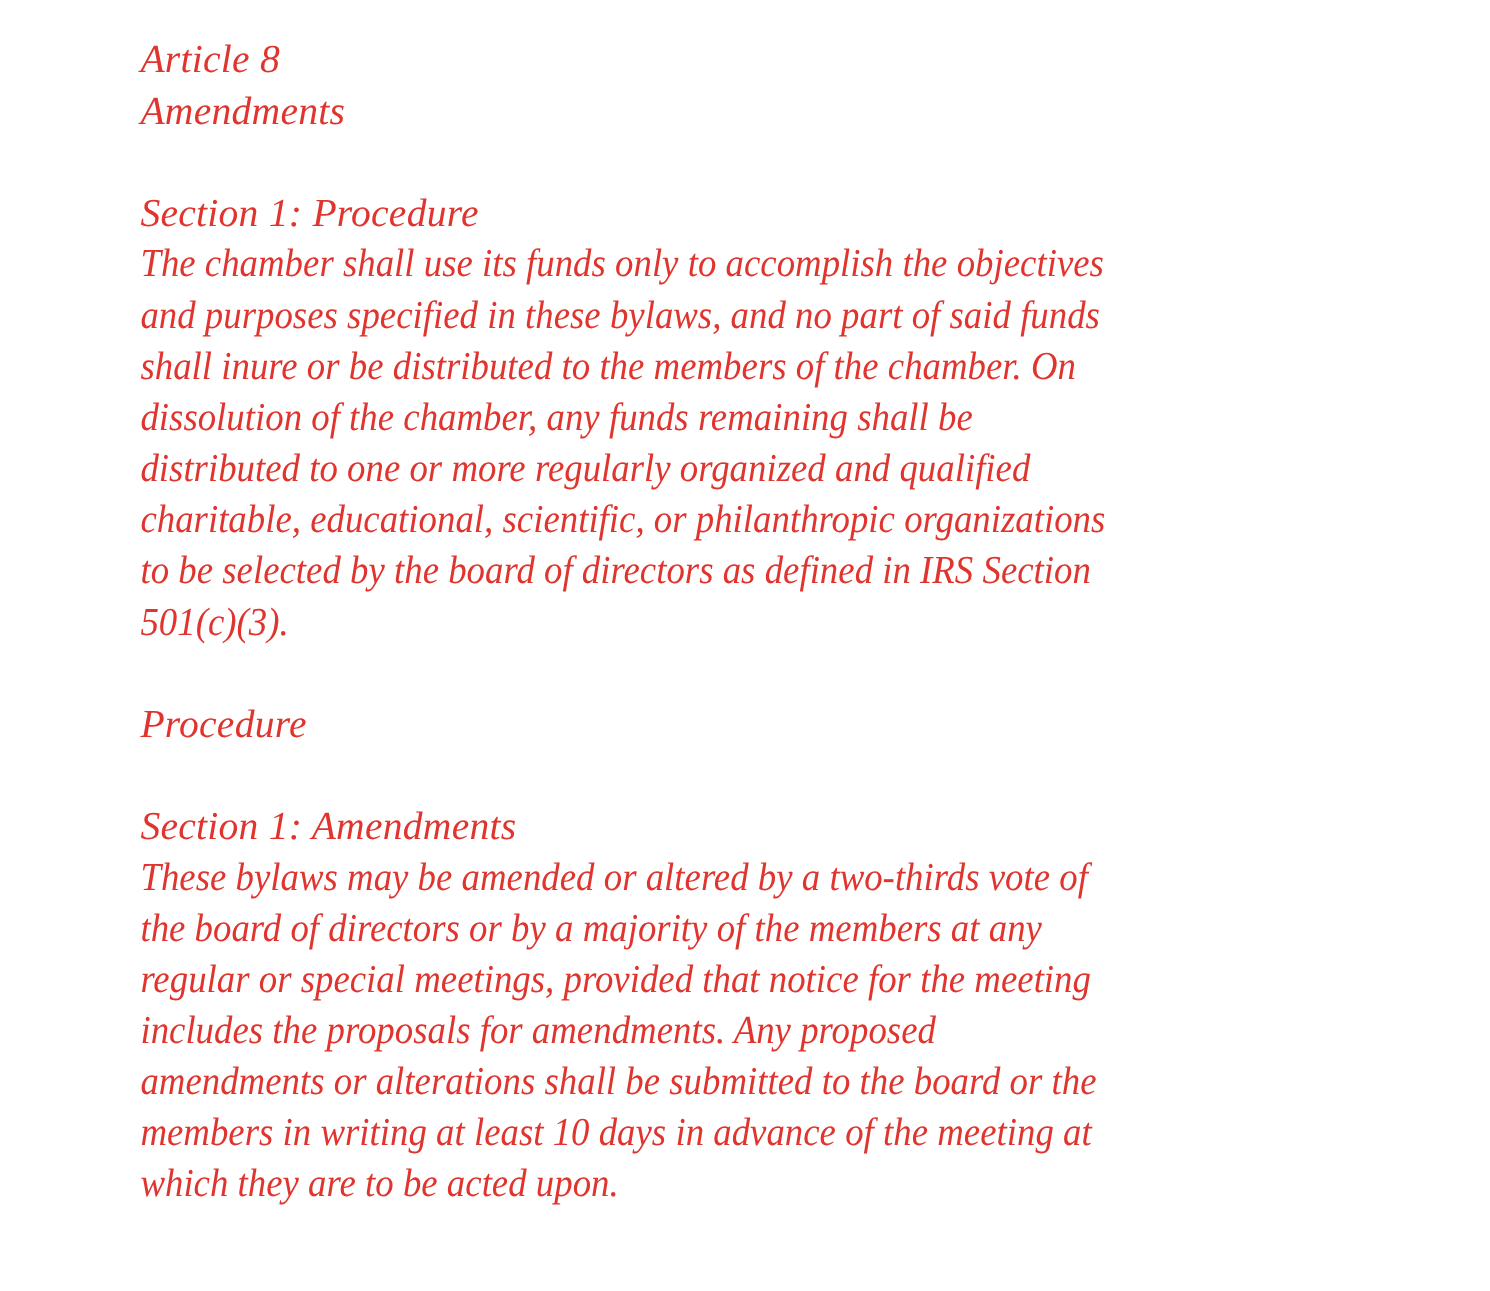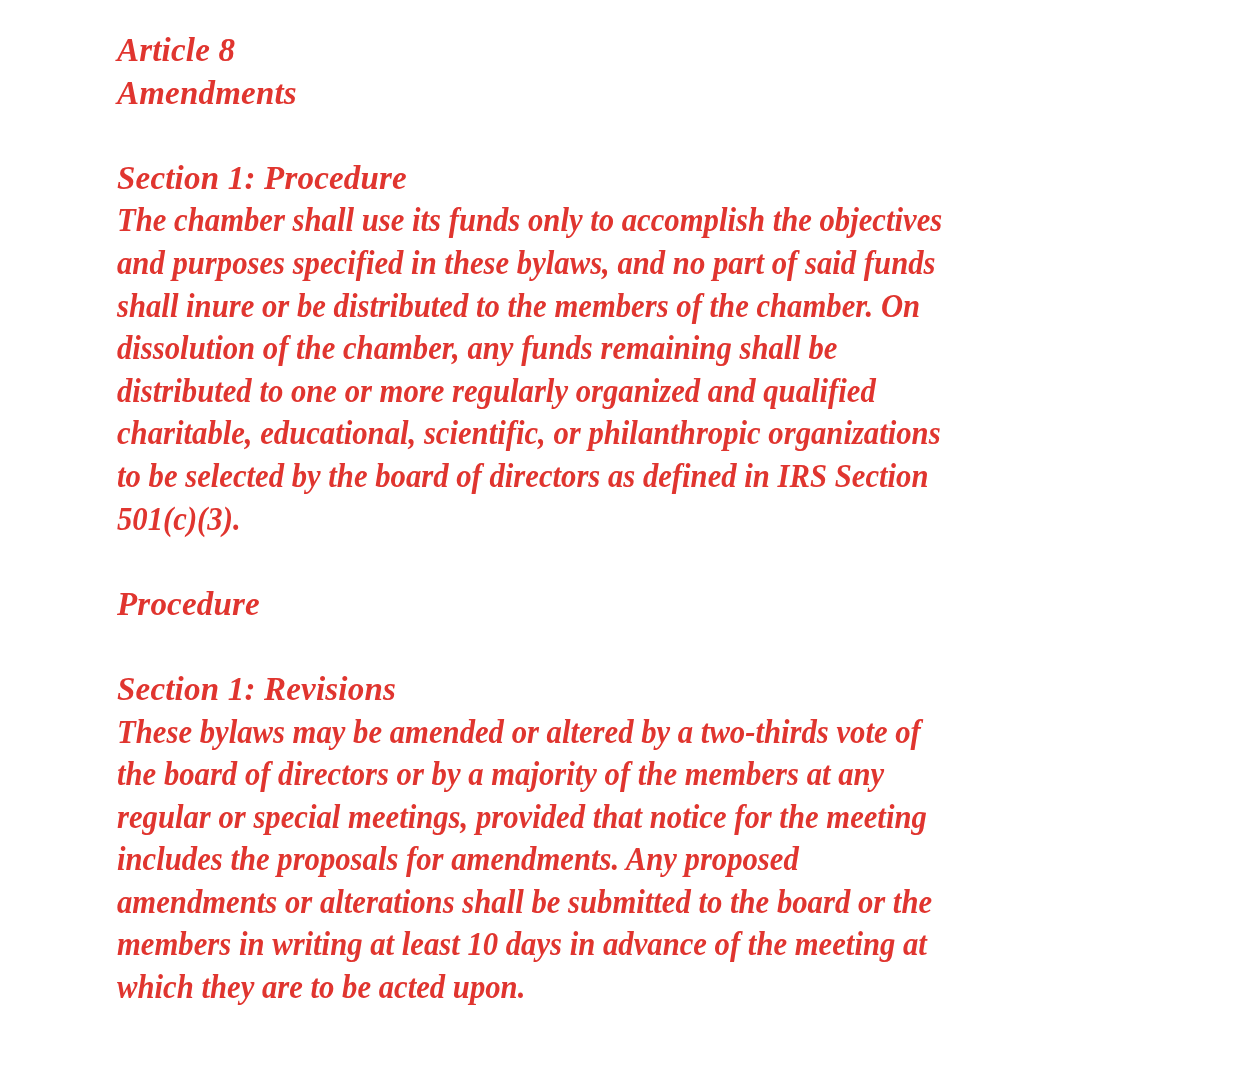--- a/index.html
+++ b/index.html
@@ -13,21 +13,21 @@
       overflow: hidden;
       position: relative;
     }
     .page {
       position: absolute;
       left: 117px;
       top: 29px;
       width: 1010px;
       color: #e0352f;
       font-family: "Liberation Serif", "DejaVu Serif", serif;
-      font-weight: bold;
+      font-weight: normal;
       font-style: italic;
       font-size: 33px;
       line-height: 42.6px;
     }
     .line {
       display: block;
       white-space: nowrap;
       height: 42.6px;
     }
     .heading {
@@ -63,21 +63,21 @@
       <span class="line body-line">to be selected by the board of directors as defined in IRS Section</span>
       <span class="line body-line">501(c)(3).</span>
     </div>
   </section>
 
   <span class="blank"></span>
 
   <section>
     <span class="line heading">Procedure</span>
     <span class="blank"></span>
-    <span class="line heading">Section 1: Revisions</span>
+    <span class="line heading">Section 1: Amendments</span>
     <div>
       <span class="line body-line">These bylaws may be amended or altered by a two-thirds vote of</span>
       <span class="line body-line">the board of directors or by a majority of the members at any</span>
       <span class="line body-line">regular or special meetings, provided that notice for the meeting</span>
       <span class="line body-line">includes the proposals for amendments. Any proposed</span>
       <span class="line body-line">amendments or alterations shall be submitted to the board or the</span>
       <span class="line body-line">members in writing at least 10 days in advance of the meeting at</span>
       <span class="line body-line">which they are to be acted upon.</span>
     </div>
   </section>

